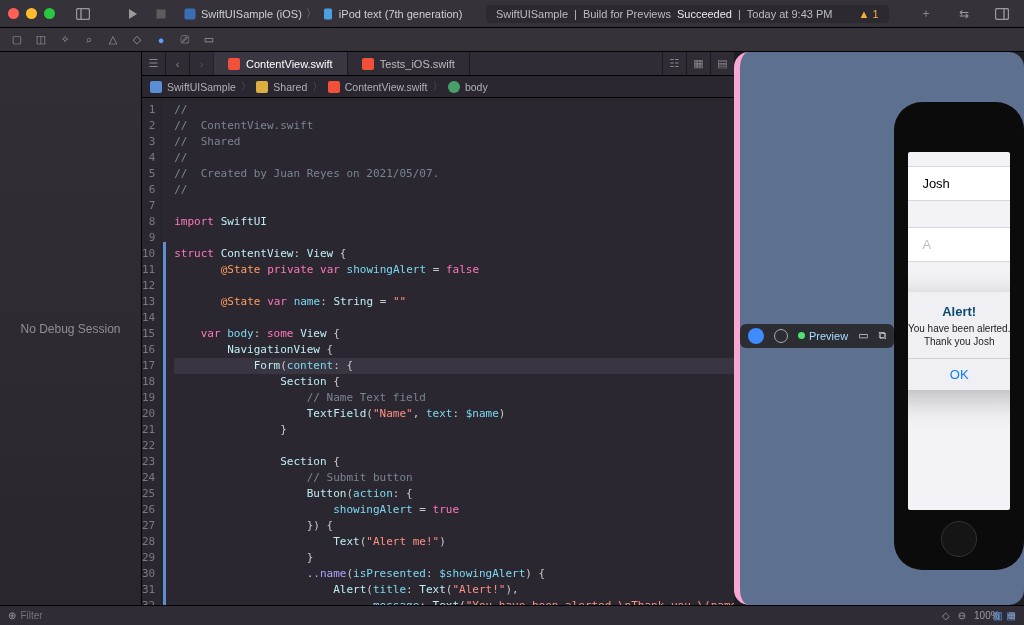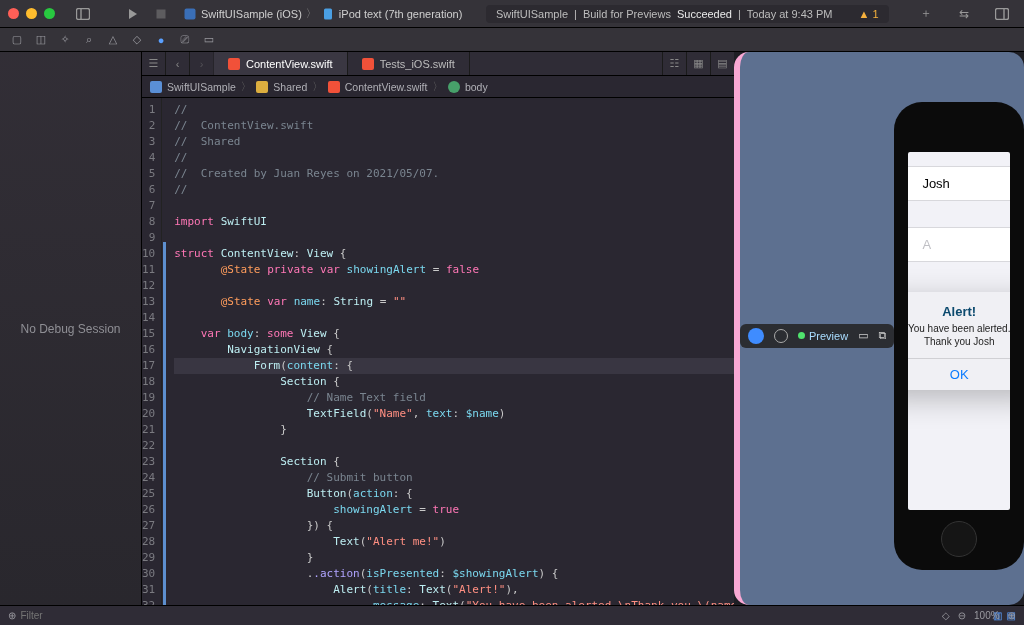--- a/index.html
+++ b/index.html
@@ -551,21 +551,21 @@
                     <span class="c-type">TextField</span>(<span class="c-str">"Name"</span>, <span class="c-prop">text</span>: <span class="c-prop">$name</span>)
                 }
 
                 <span class="c-type">Section</span> {
 <span class="c-comment">                    // Submit button</span>
                     <span class="c-type">Button</span>(<span class="c-prop">action</span>: {
                         <span class="c-prop">showingAlert</span> = <span class="c-kw">true</span>
                     }) {
                         <span class="c-type">Text</span>(<span class="c-str">"Alert me!"</span>)
                     }
-                    .<span class="c-func"><span class="c-func">.action</span></span>(<span class="c-prop">isPresented</span>: <span class="c-prop">$showingAlert</span>) {
+                    .<span class="c-func"><span class="c-func">.name</span></span>(<span class="c-prop">isPresented</span>: <span class="c-prop">$showingAlert</span>) {
                         <span class="c-type">Alert</span>(<span class="c-prop">title</span>: <span class="c-type">Text</span>(<span class="c-str">"Alert!"</span>),
                               <span class="c-prop">message</span>: <span class="c-type">Text</span>(<span class="c-str">"You have been alerted.\nThank you \(name)"</span>),
                               : .(()))
                     }
                 }
             })
             .()
         }
     }
 }

